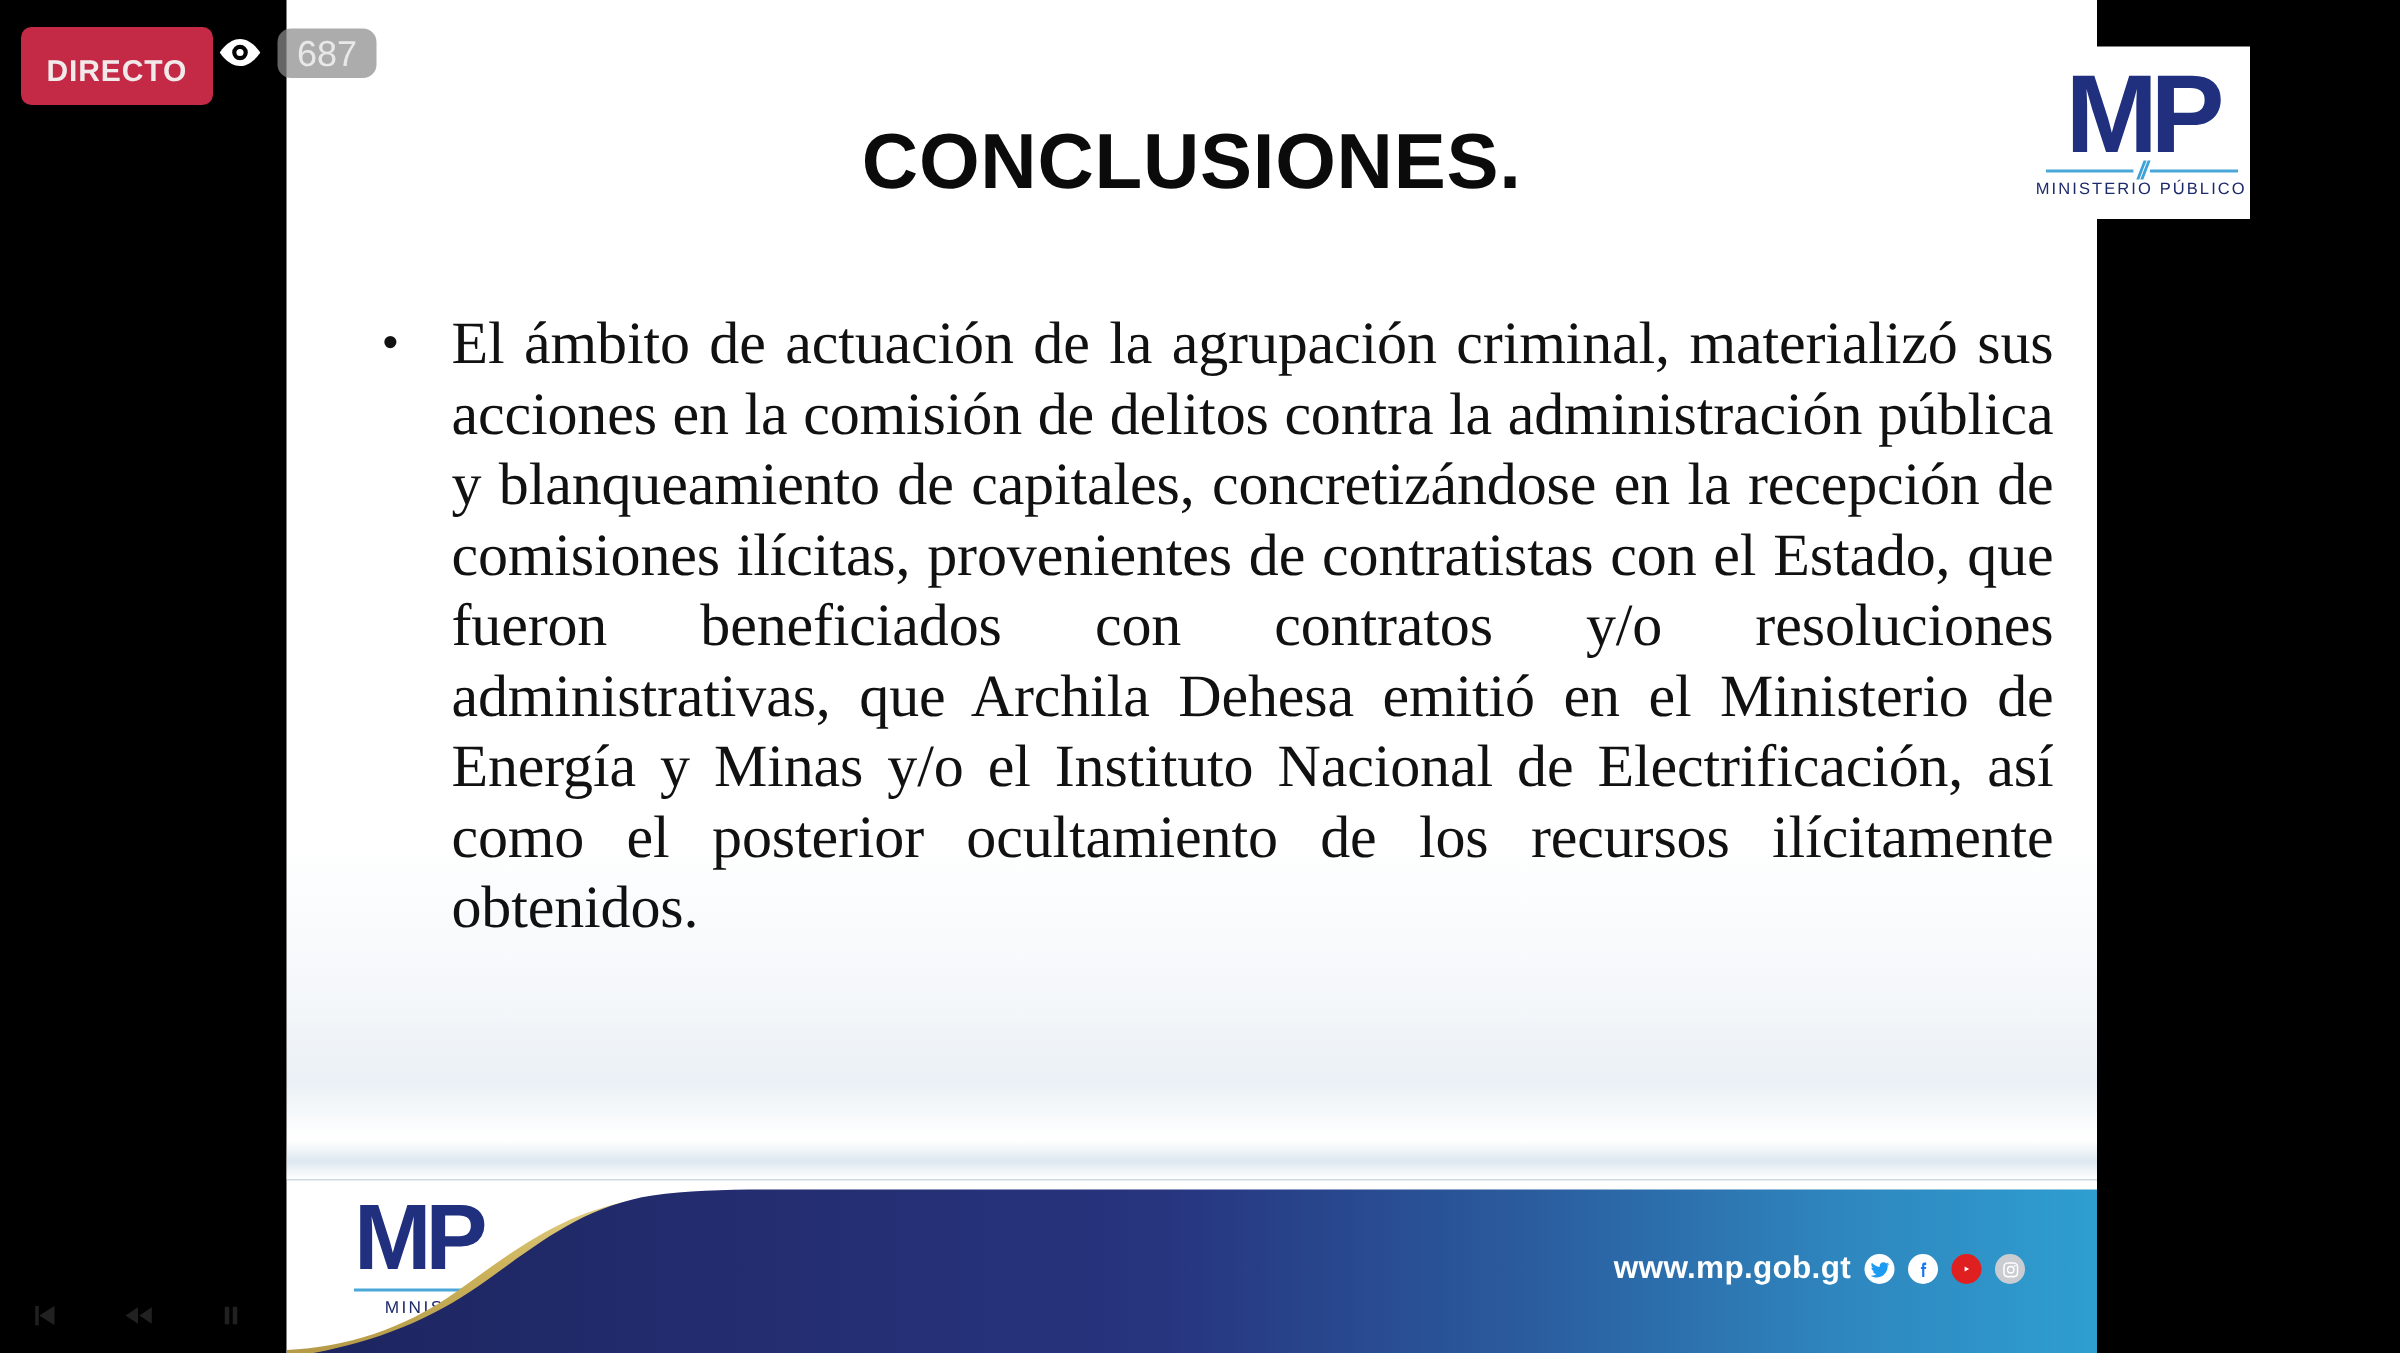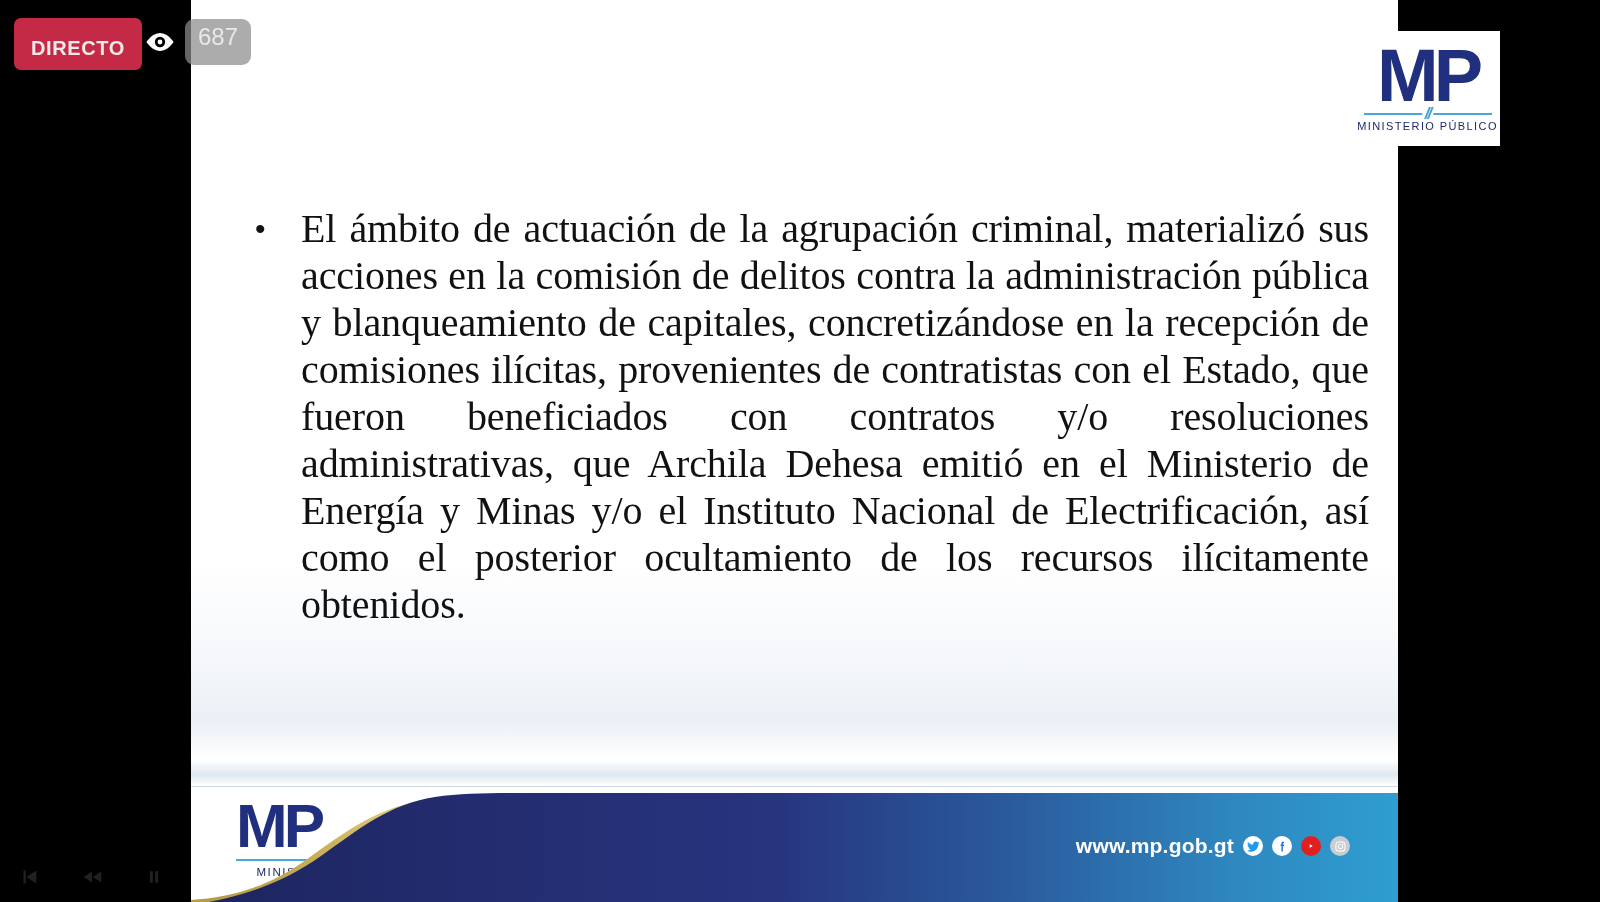--- a/index.html
+++ b/index.html
@@ -184,21 +184,21 @@
   #viewers {
     position:absolute; left:144px; top:19px;
     display:flex; align-items:center; gap:9px;
     z-index:30;
   }
   #eye-icon { display:flex; align-items:center; }
   #viewer-count {
     background:rgba(140,140,140,.72);
     color:#e8e8e8;
     font-size:24px;
-    padding:4px 13px 14px 13px;
+    padding:4px 13px 1px 13px;
     border-radius:9px;
     line-height:1.15;
     font-family:"Liberation Sans", sans-serif;
   }
 
   
   #player-controls {
     position:absolute;
     left:18px; bottom:14px;
     display:flex; align-items:center; gap:40px;
@@ -210,20 +210,21 @@
 </head>
 <body>
 
 <div id="stage">
 
   <div id="slide">
     <div id="slide-inner">
 
       <div class="band"></div>
 
+      <h1 id="title">CONCLUSIONES.</h1>
 
       <div id="body-block">
         <div id="bullet">•</div>
         <div id="bullet-text">El ámbito de actuación de la agrupación criminal, materializó sus acciones en la comisión de delitos contra la administración pública y blanqueamiento de capitales, concretizándose en la recepción de comisiones ilícitas, provenientes de contratistas con el Estado, que fueron beneficiados con contratos y/o resoluciones administrativas, que Archila Dehesa emitió en el Ministerio de Energía y Minas y/o el Instituto Nacional de Electrificación, así como el  posterior ocultamiento de los recursos ilícitamente obtenidos.</div>
       </div>
 
       <div class="footer-rule"></div>
 
       <div id="footer-logo">
         <div class="mp-wordmark">MP</div>

